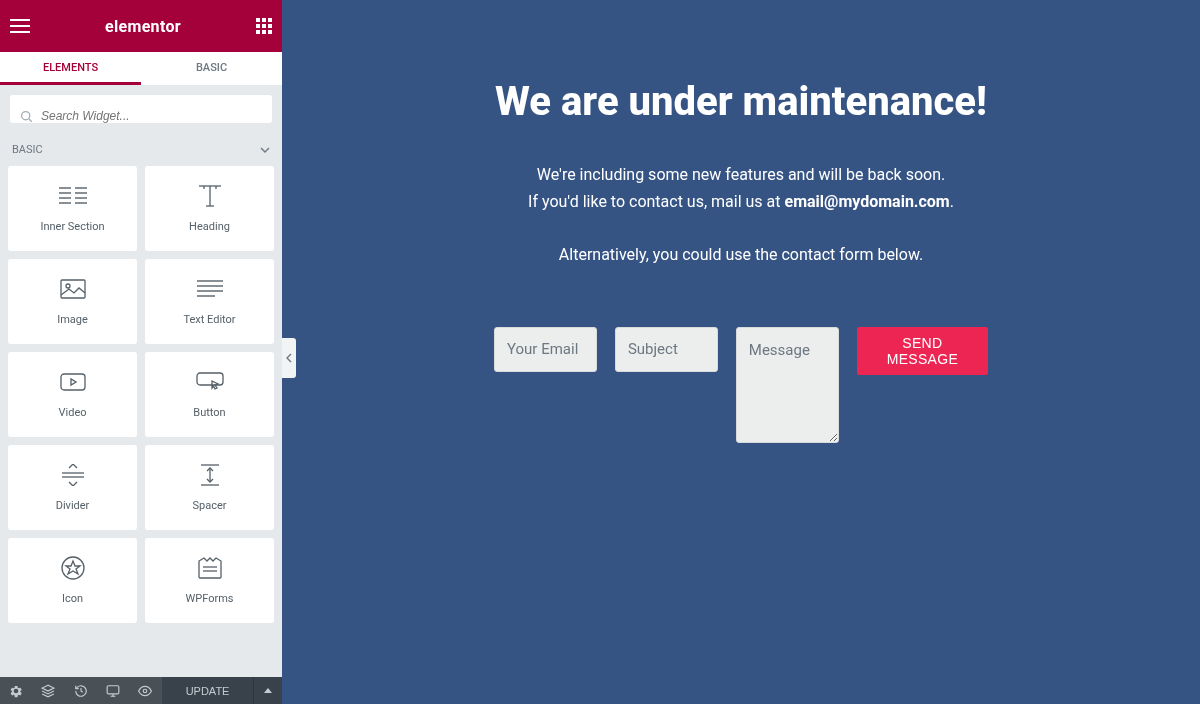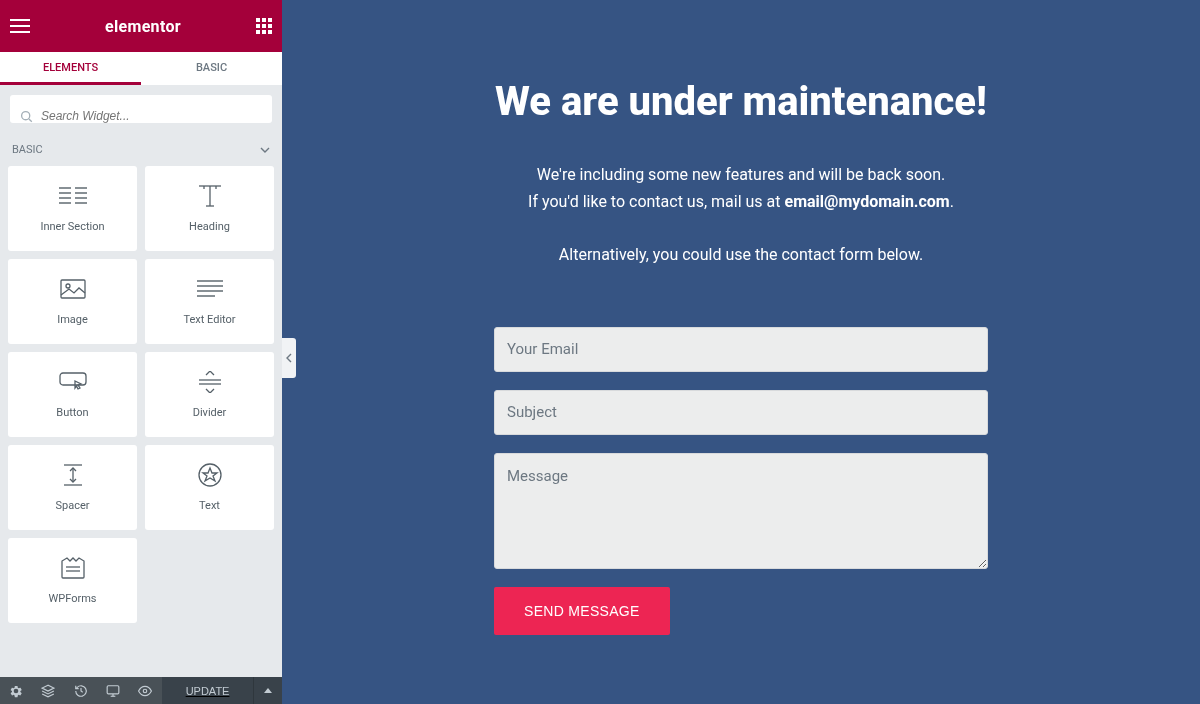--- a/index.html
+++ b/index.html
@@ -24,34 +24,34 @@
     .search-icon-svg { width: 13px; height: 13px; margin-right: 8px; }
     
     .section-header { display: flex; align-items: center; justify-content: space-between; padding: 10px 12px; font-size: 11px; color: #6d7882; cursor: pointer; }
     
     .widgets-wrap { flex: 1; overflow-y: auto; padding: 0 8px; }
     .widgets { display: grid; grid-template-columns: 1fr 1fr; gap: 8px; }
     .widget { background: #fff; border-radius: 3px; height: 85px; display: flex; flex-direction: column; align-items: center; justify-content: center; cursor: grab; gap: 12px; }
     .widget-icon { height: 24px; display: flex; align-items: center; justify-content: center; }
     .widget-label { font-size: 11px; color: #556068; }
     
-    .footer { height: 27px; background: #495157; display: flex; align-items: center; text-decoration: underline; }
+    .footer { height: 27px; background: #495157; display: flex; align-items: center; }
     .footer-btn { width: 34px; height: 27px; display: flex; align-items: center; justify-content: center; color: #c2cbd2; cursor: pointer; }
     .footer-spacer { flex: 1; }
     .update-btn { background: #39424a; color: #c2cbd2; font-size: 11px; font-weight: 500; height: 27px; padding: 0 24px; border: none; cursor: pointer; }
     .caret-btn { width: 30px; height: 27px; background: #39424a; border-left: 1px solid #2f373d; display: flex; align-items: center; justify-content: center; cursor: pointer; color: #c2cbd2; }
     
     .canvas { flex: 1; background: #365483; height: 704px; position: relative; display: flex; flex-direction: column; align-items: center; padding-top: 78px; color: #fff; }
     .collapse-btn { position: absolute; left: 0; top: 338px; width: 14px; height: 40px; background: #f1f3f5; display: flex; align-items: center; justify-content: center; border-radius: 0 3px 3px 0; cursor: pointer; color: #a4afb7; }
     
     .canvas h1 { font-size: 40px; font-weight: 800; margin-bottom: 36px; }
     .canvas .text { font-size: 16px; font-weight: 400; text-align: center; line-height: 1.7; margin-bottom: 26px; }
     .canvas .text strong { font-weight: 700; }
     
-    .form { width: 494px; margin-top: 32px; display: flex; flex-direction: column; gap: 18px; }
+    .form { width: 494px; margin-top: 32px; display: flex; flex-direction: row; gap: 18px; }
     .form input, .form textarea { width: 100%; background: #eceded; border: 1px solid #d8dadc; border-radius: 3px; padding: 13px 12px; font-size: 15px; color: #6d7882; font-family: inherit; outline: none; }
     .form input { height: 45px; }
     .form textarea { height: 116px; resize: vertical; }
     .form input::placeholder, .form textarea::placeholder { color: #6d7882; }
     .send-btn { background: #ed2553; color: #fff; border: none; height: 48px; padding: 0 30px; font-size: 14px; font-weight: 500; border-radius: 2px; cursor: pointer; align-self: flex-start; letter-spacing: 0.3px; }
     
     svg { display: block; }
   </style>
 </head>
 <body>
@@ -147,20 +147,29 @@
           <svg width="26" height="18" viewBox="0 0 26 18" fill="none" stroke="#556068" stroke-width="1.4">
               <line x1="0" y1="1" x2="26" y2="1"></line>
               <line x1="0" y1="6" x2="26" y2="6"></line>
               <line x1="0" y1="11" x2="26" y2="11"></line>
               <line x1="0" y1="16" x2="18" y2="16"></line>
             </svg>
         </div>
         <span class="widget-label">Text Editor</span>
       </div>
 
+      <div class="widget">
+        <div class="widget-icon">
+          <svg width="26" height="18" viewBox="0 0 26 18" fill="none" stroke="#556068" stroke-width="1.3">
+              <rect x="1" y="1" width="24" height="16" rx="3"></rect>
+              <polygon points="11,6 11,12 16,9" fill="none"></polygon>
+            </svg>
+        </div>
+        <span class="widget-label">Video</span>
+      </div>
 
       <div class="widget">
         <div class="widget-icon">
           <svg width="28" height="20" viewBox="0 0 28 20" fill="none" stroke="#556068" stroke-width="1.3">
               <rect x="1" y="1" width="26" height="12" rx="3"></rect>
               <polygon points="16,9 22,12 19,13 21,16 19,17 17.5,14 16,16" fill="none"></polygon>
             </svg>
         </div>
         <span class="widget-label">Button</span>
       </div>
@@ -191,21 +200,21 @@
       </div>
 
 
       <div class="widget">
         <div class="widget-icon">
           <svg width="24" height="24" viewBox="0 0 24 24" fill="none" stroke="#556068" stroke-width="1.3">
               <circle cx="12" cy="12" r="11"></circle>
               <polygon points="12,5 14,10 19,10 15,13 17,18 12,15 7,18 9,13 5,10 10,10"></polygon>
             </svg>
         </div>
-        <span class="widget-label">Text</span>
+        <span class="widget-label">Icon</span>
       </div>
 
       <div class="widget">
         <div class="widget-icon">
           <svg width="24" height="22" viewBox="0 0 24 22" fill="none" stroke="#556068" stroke-width="1.3">
               <path d="M1,4 L1,20 Q1,21 2,21 L22,21 Q23,21 23,20 L23,4 L18,1 L15,4 L12,1 L9,4 L6,1 L1,4 Z"></path>
               <line x1="5" y1="10" x2="19" y2="10"></line>
               <line x1="5" y1="14" x2="19" y2="14"></line>
             </svg>
         </div>

